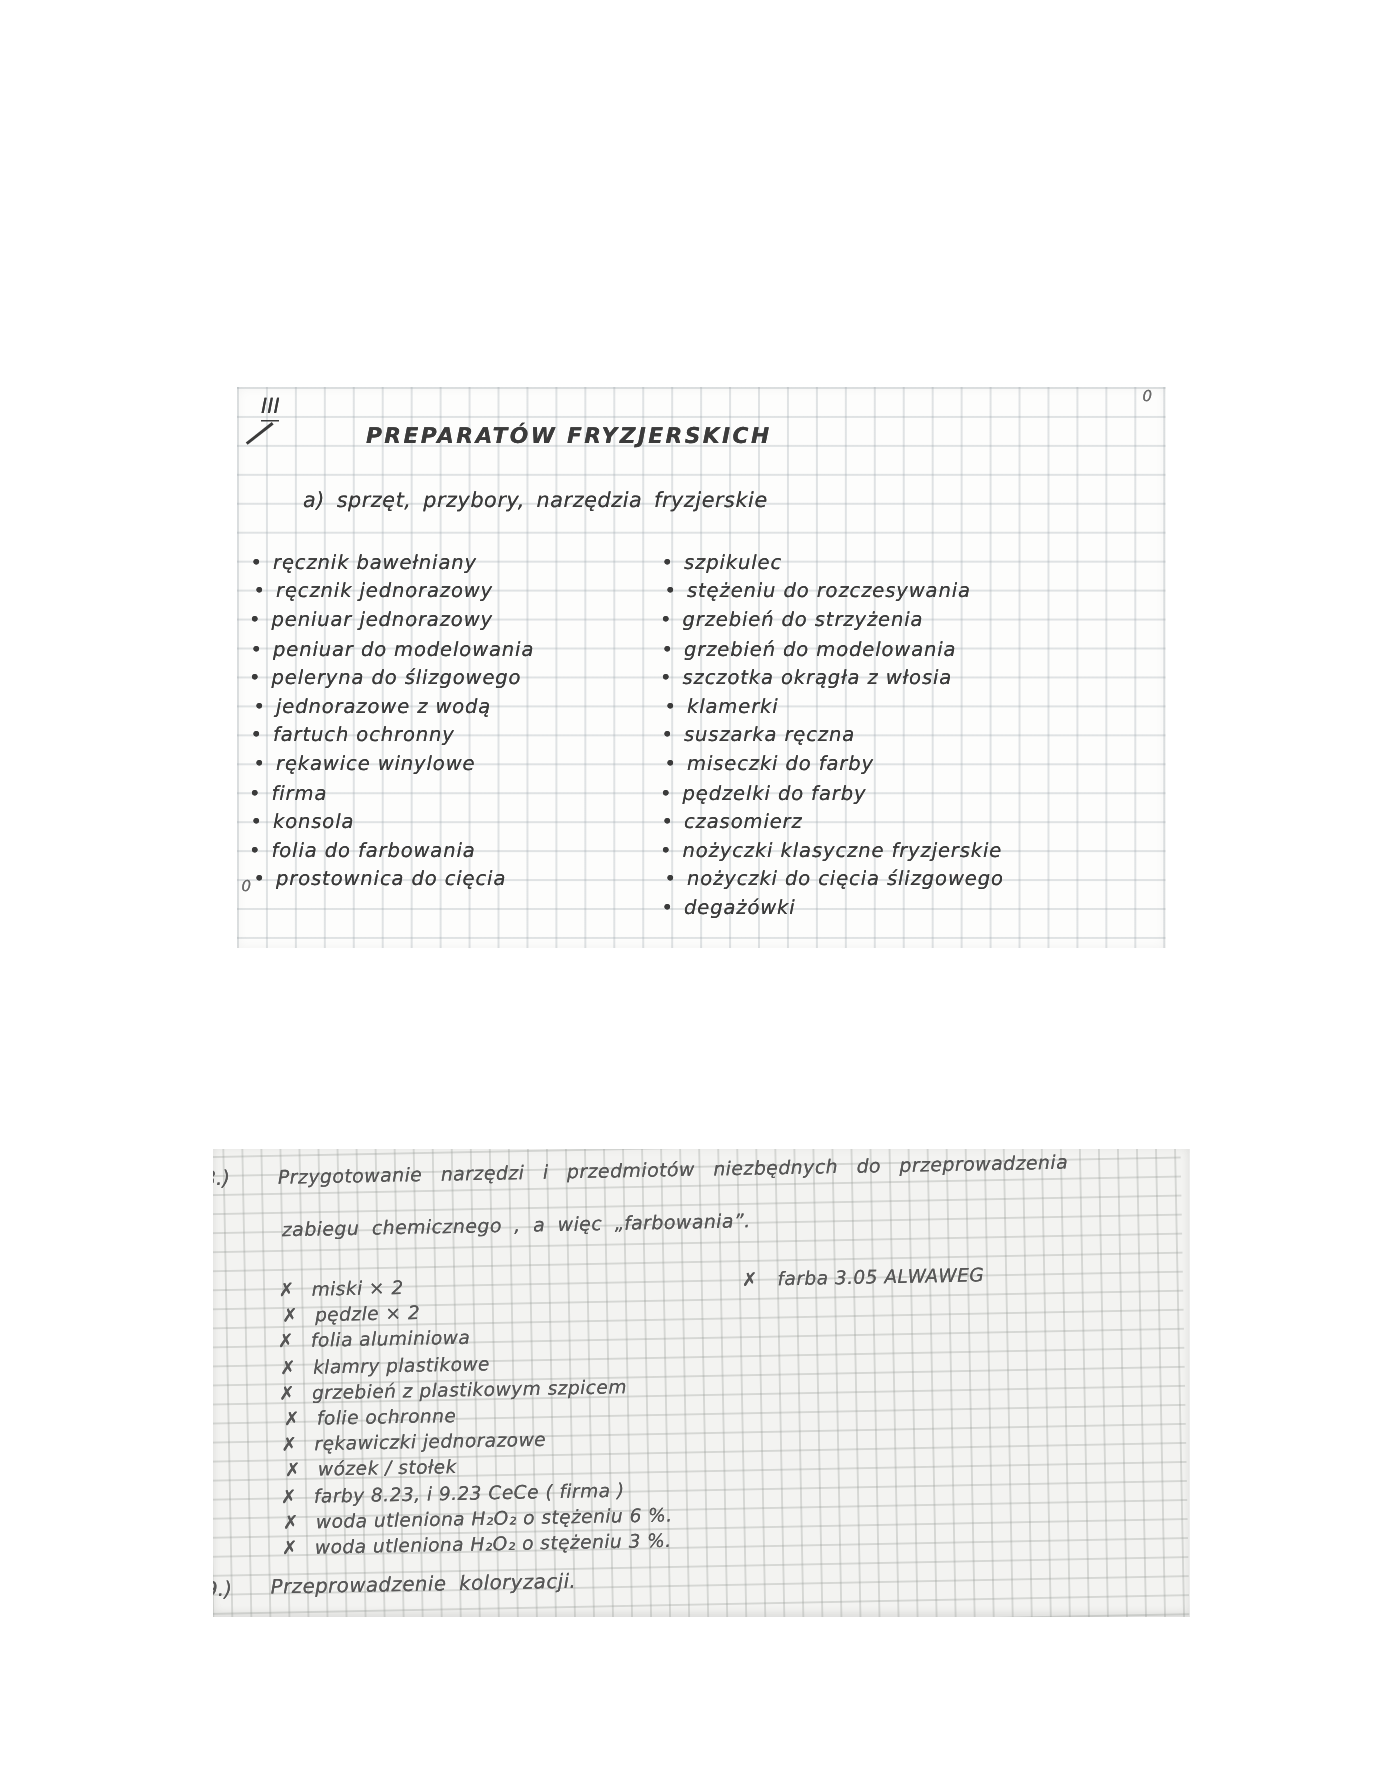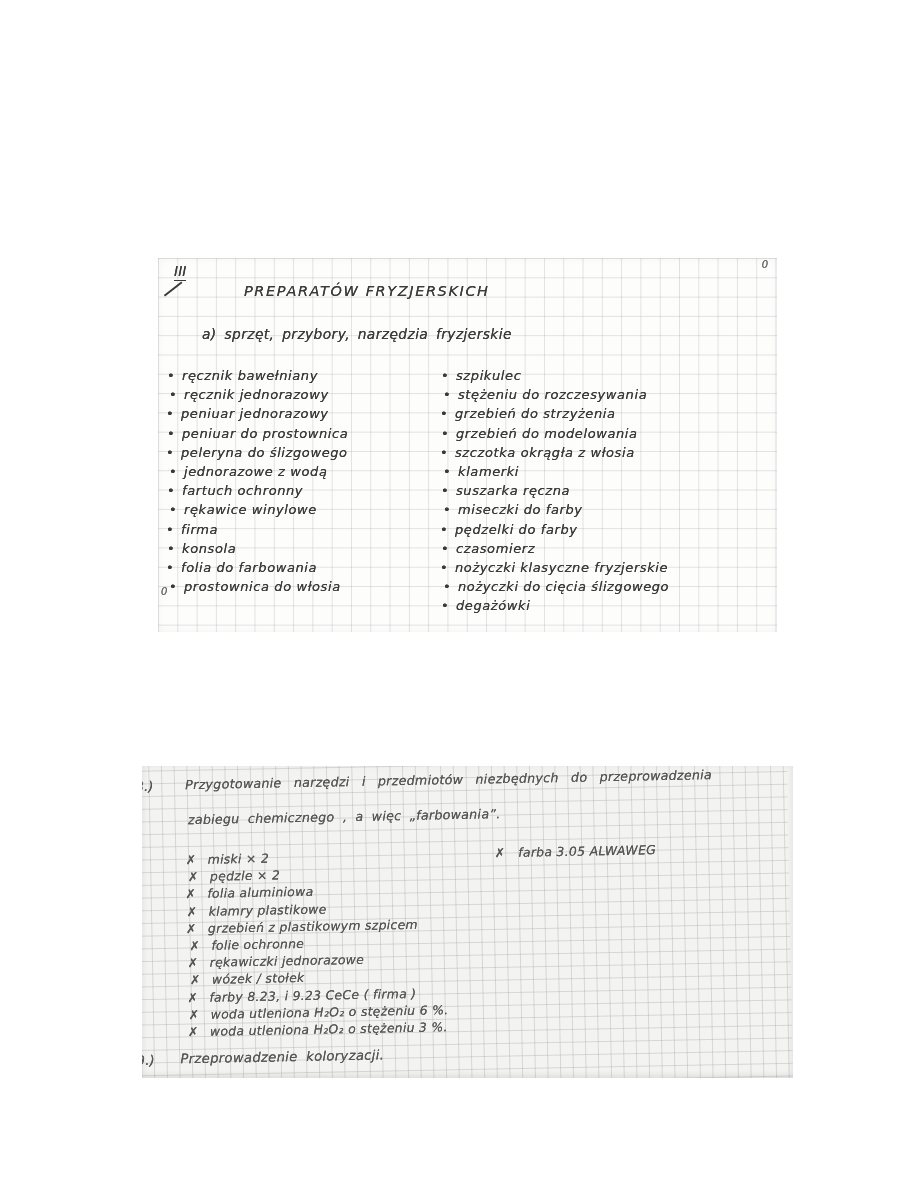--- a/index.html
+++ b/index.html
@@ -18,21 +18,21 @@
       linear-gradient(to right, rgba(155,165,172,.30) 1px, transparent 1px),
       linear-gradient(to bottom, rgba(155,165,172,.30) 1px, transparent 1px);
     background-size:19.3px 19.3px;
     box-shadow: inset 0 0 8px rgba(0,0,0,.05);
     color:#3b3b3b;
   }
   #scan-top > * { position:absolute; }
   .numeral   { left:16px; top:5px;  font-size:14px; border-bottom:1.4px solid #3b3b3b; padding-bottom:1px; }
   .slash     { left:4px;  top:30px; width:22px; height:1.6px; background:#3b3b3b; transform:rotate(-38deg); }
   .title1    { left:50px; top:4px;  font-size:14.5px; letter-spacing:1.6px; white-space:nowrap; }
-  .title2    { left:86px; top:25px; font-size:14.5px; letter-spacing:1.6px; white-space:nowrap; }
+  .title2    { left:86px; top:25px; font-size:14.5px; letter-spacing:1.6px; white-space:nowrap;font-weight:bold; }
   .corner    { right:9px; top:1px;  font-size:10px; color:#6a6a6a; }
   .stray     { left:3px;  top:328px; font-size:10px; color:#6a6a6a; }
   .subtitle  { left:44px; top:68px; font-size:13.8px; letter-spacing:.4px; word-spacing:3px; white-space:nowrap; }
   .cols      { left:8px;  top:108px; right:2px; display:flex; }
   .colL      { width:274px; }
   .colR      { flex:1; }
   .row { display:flex; gap:7px; font-size:13px; line-height:19.2px; letter-spacing:.6px; white-space:nowrap; }
   .row .b { width:8px; flex:none; text-align:center; }
   .row:nth-child(2n)   { margin-left:3px; }
   .row:nth-child(3n+1) { margin-left:1px; }
@@ -85,21 +85,21 @@
         <div class="row">
             <span class="b">•</span>
             <span>ręcznik jednorazowy</span>
           </div>
         <div class="row">
             <span class="b">•</span>
             <span>peniuar jednorazowy</span>
           </div>
         <div class="row">
             <span class="b">•</span>
-            <span>peniuar do prostownica</span>
+            <span>peniuar do modelowania</span>
           </div>
         <div class="row">
             <span class="b">•</span>
             <span>peleryna do ślizgowego</span>
           </div>
         <div class="row">
             <span class="b">•</span>
             <span>jednorazowe z wodą</span>
           </div>
         <div class="row">
@@ -117,21 +117,21 @@
         <div class="row">
             <span class="b">•</span>
             <span>konsola</span>
           </div>
         <div class="row">
             <span class="b">•</span>
             <span>folia do farbowania</span>
           </div>
         <div class="row">
             <span class="b">•</span>
-            <span>prostownica do włosia</span>
+            <span>prostownica do cięcia</span>
           </div>
       </div>
       <div class="colR hand">
         <div class="row">
             <span class="b">•</span>
             <span>szpikulec</span>
           </div>
         <div class="row">
             <span class="b">•</span>
             <span>stężeniu do rozczesywania</span>

